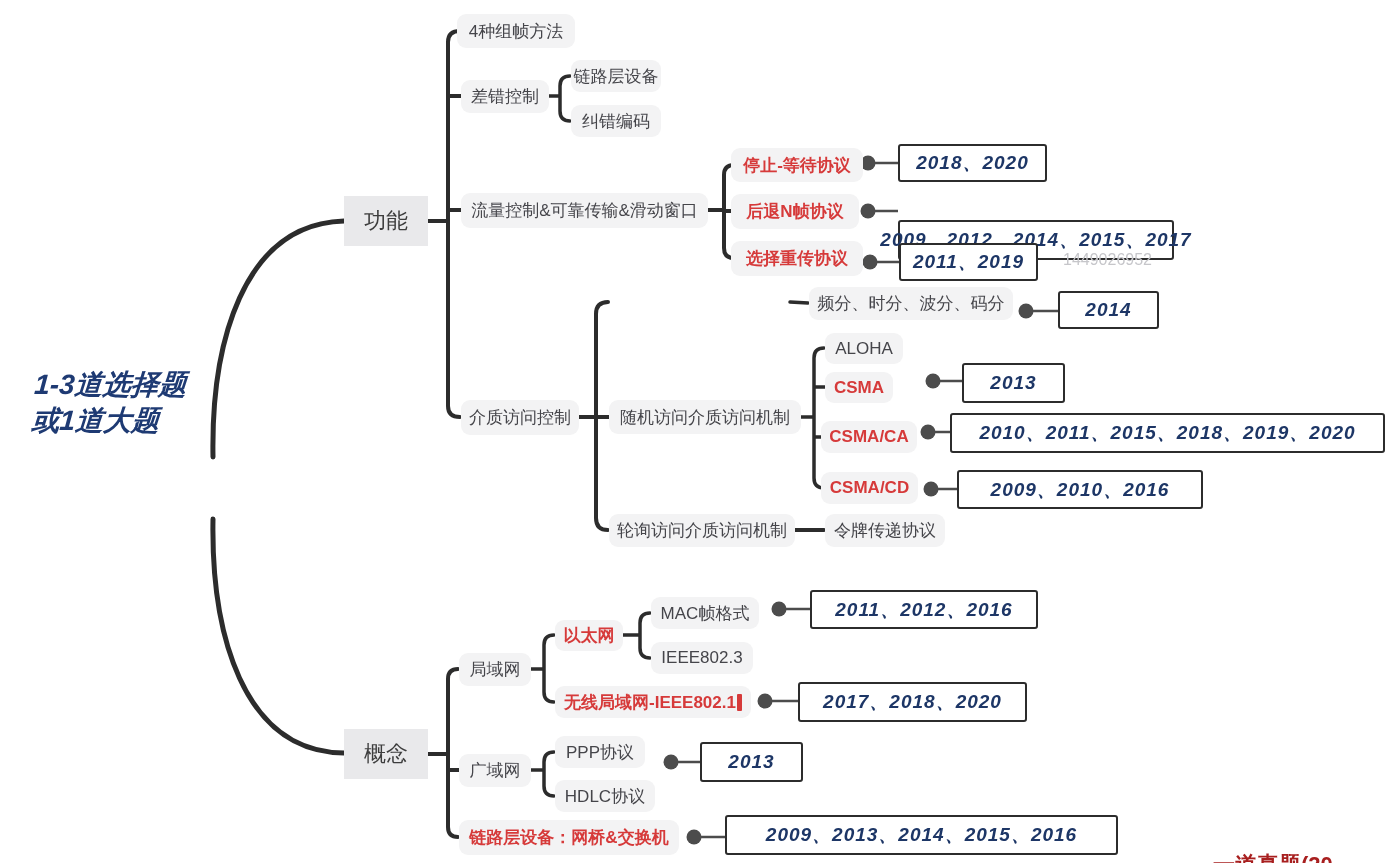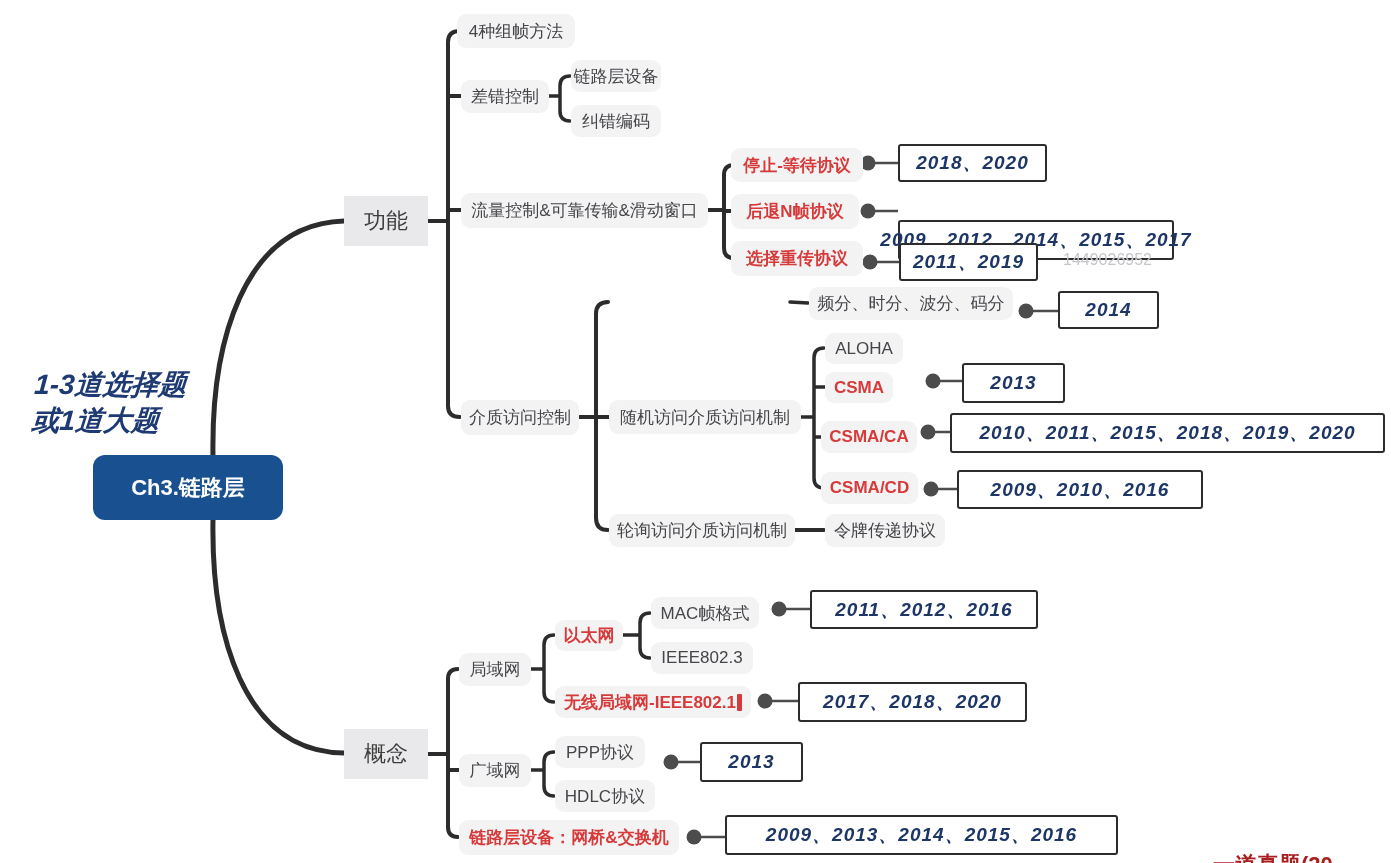--- a/index.html
+++ b/index.html
@@ -94,21 +94,20 @@
         <circle cx="671" cy="762" r="7.5"></circle>
       <circle cx="694" cy="837" r="7.5"></circle>
     </g>
   </svg>
 
   <div class="annotation">
     <div>1-3道选择题</div>
     <div>或1道大题</div>
   </div>
 
-  <div class="root" style="left:93px;top:455px;width:190px;height:65px;">Ch3.链路层</div>
 
   <div class="branch" style="left:344px;top:196px;width:84px;height:50px;">功能</div>
   <div class="branch" style="left:344px;top:729px;width:84px;height:50px;">概念</div>
 
   <div class="node" style="left:457px;top:14px;width:118px;height:34px;">4种组帧方法</div>
   <div class="node" style="left:461px;top:80px;width:88px;height:33px;">差错控制</div>
   <div class="node" style="left:571px;top:60px;width:90px;height:32px;">链路层设备</div>
   <div class="node" style="left:571px;top:105px;width:90px;height:32px;">纠错编码</div>
   <div class="node" style="left:461px;top:193px;width:247px;height:35px;">流量控制&amp;可靠传输&amp;滑动窗口</div>
 

